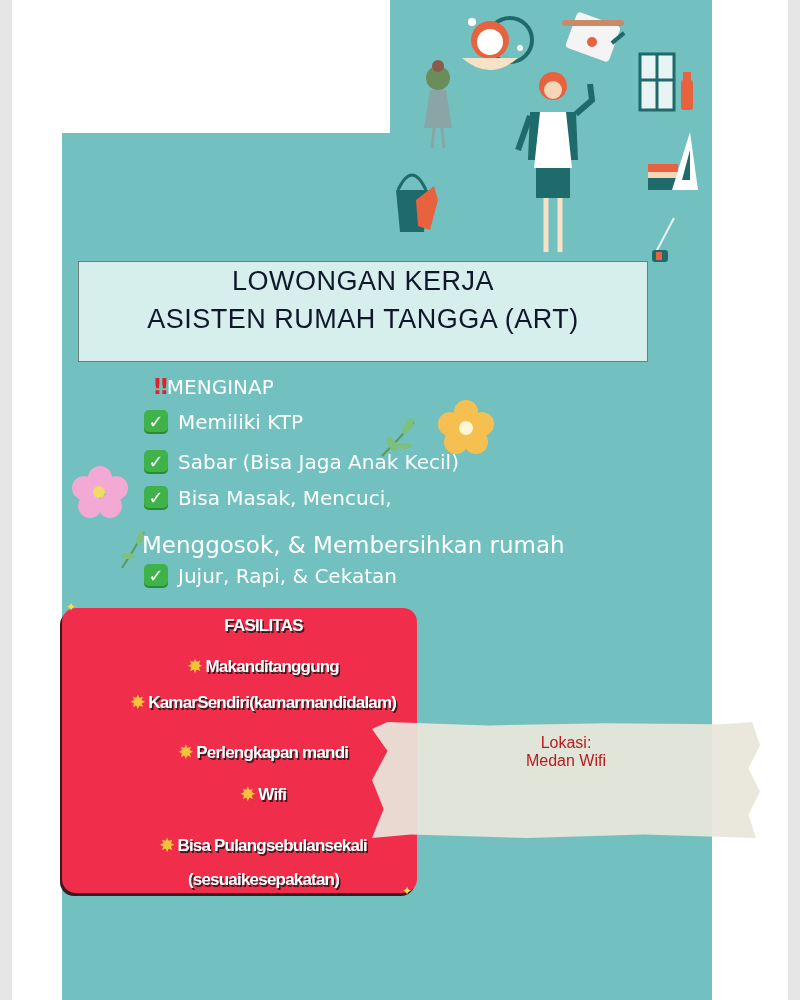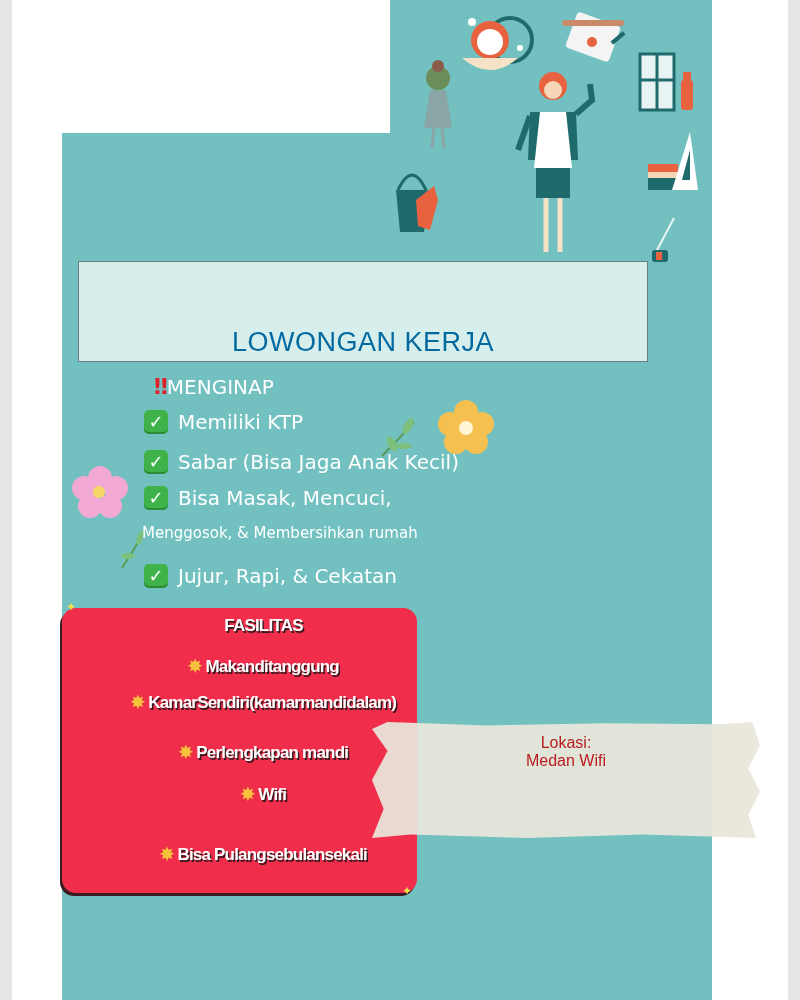--- a/index.html
+++ b/index.html
@@ -14,22 +14,22 @@
   .teal-main { position: absolute; left: 62px; top: 133px; width: 650px; height: 867px; background: #72c0c0; }
   .teal-top { position: absolute; left: 390px; top: 0; width: 322px; height: 140px; background: #72c0c0; }
 
   
   .illus { position: absolute; left: 390px; top: 0; width: 322px; height: 262px; }
   .illus svg { width: 100%; height: 100%; }
 
   .title-box {
     position: absolute; left: 78px; top: 261px; width: 570px; height: 101px;
     background: #d6eeec; border: 1.5px solid #6e7d7d;
-    display: flex; flex-direction: column; align-items: center; justify-content: flex-end;
-    color: #0369a1; font-family: "Liberation Sans", sans-serif; font-size: 27px; line-height: 38px; letter-spacing: 0.5px;
+    display: flex; flex-direction: column; align-items: center; justify-content: flex-start;
+    color: #0f172a; font-family: "Liberation Sans", sans-serif; font-size: 27px; line-height: 38px; letter-spacing: 0.5px;
   }
 
   .req-list { position: absolute; left: 140px; top: 372px; width: 400px; color: #ffffff;
     font-family: "DejaVu Sans", sans-serif; font-size: 20px; }
   .req-item { position: absolute; white-space: nowrap; display: flex; align-items: center; }
   .check { display: inline-block; width: 24px; height: 24px; background: #3fb34a; border-radius: 5px;
     color: #fff; font-size: 18px; font-weight: bold; text-align: center; line-height: 24px; margin-right: 10px;
     box-shadow: inset 0 -2px 0 #2b8c35; }
   .bang { color: #e0202a; font-weight: bold; font-size: 22px; margin-right: 2px; letter-spacing: -3px; }
 
@@ -133,20 +133,21 @@
     <g>
       <line x1="284" y1="218" x2="266" y2="252" stroke="#e8f4f4" stroke-width="2"></line>
       <rect x="262" y="250" width="16" height="12" rx="3" fill="#1f6a6a"></rect>
       <rect x="266" y="252" width="6" height="8" fill="#e8623f"></rect>
     </g>
   </svg>
 </div>
 
 <div class="title-box">
   <div>LOWONGAN KERJA</div>
+  <div>ASISTEN RUMAH TANGGA (ART)</div>
 </div>
 
 <svg class="flower" style="left:438px; top:400px; width:56px; height:54px;" viewBox="0 0 56 54">
   <g fill="#f5c04f">
     <circle cx="28" cy="12" r="12"></circle>
       <circle cx="44" cy="24" r="12"></circle>
       <circle cx="38" cy="42" r="12"></circle>
     <circle cx="18" cy="42" r="12"></circle>
       <circle cx="12" cy="24" r="12"></circle>
   </g>
@@ -184,21 +185,21 @@
     <span>Memiliki KTP</span>
   </div>
   <div class="req-item" style="left:4px; top:78px;">
     <span class="check">✓</span>
     <span>Sabar (Bisa Jaga Anak Kecil)</span>
   </div>
   <div class="req-item" style="left:4px; top:114px;">
     <span class="check">✓</span>
     <span>Bisa Masak, Mencuci,</span>
   </div>
-  <div class="req-item" style="left:2px; top:152px; font-size:15px;">
+  <div class="req-item" style="left:2px; top:160px; font-size:23px;">
     <span>Menggosok, &amp; Membersihkan rumah</span>
   </div>
   <div class="req-item" style="left:4px; top:192px;">
     <span class="check">✓</span>
     <span>Jujur, Rapi, &amp; Cekatan</span>
   </div>
 </div>
 
 <div class="facility-box">
   <div class="fac-line" style="top:8px; font-size:17px;">FASILITAS</div>
@@ -207,22 +208,25 @@
   </div>
   <div class="fac-line" style="top:84px;">
     <span class="star">✸</span><span>KamarSendiri(kamarmandidalam)</span>
   </div>
   <div class="fac-line" style="top:134px;">
     <span class="star">✸</span><span>Perlengkapan mandi</span>
   </div>
   <div class="fac-line" style="top:176px;">
     <span class="star">✸</span><span>Wifi</span>
   </div>
-  <div class="fac-line" style="top:236px;text-align:center;">
+  <div class="fac-line" style="top:227px;text-align:center;">
     <span class="star">✸</span><span>Bisa Pulangsebulansekali</span>
+  </div>
+  <div class="fac-line" style="top:262px;">
+    <span>(sesuaikesepakatan)</span>
   </div>
 </div>
 <span class="sparkle" style="left:66px; top:600px;">✦</span>
 <span class="sparkle" style="left:402px; top:884px;">✦</span>
 
 <div class="tape">
   <div class="t1">Lokasi:</div>
   <div class="t2">Medan Wifi</div>
 </div>
 

